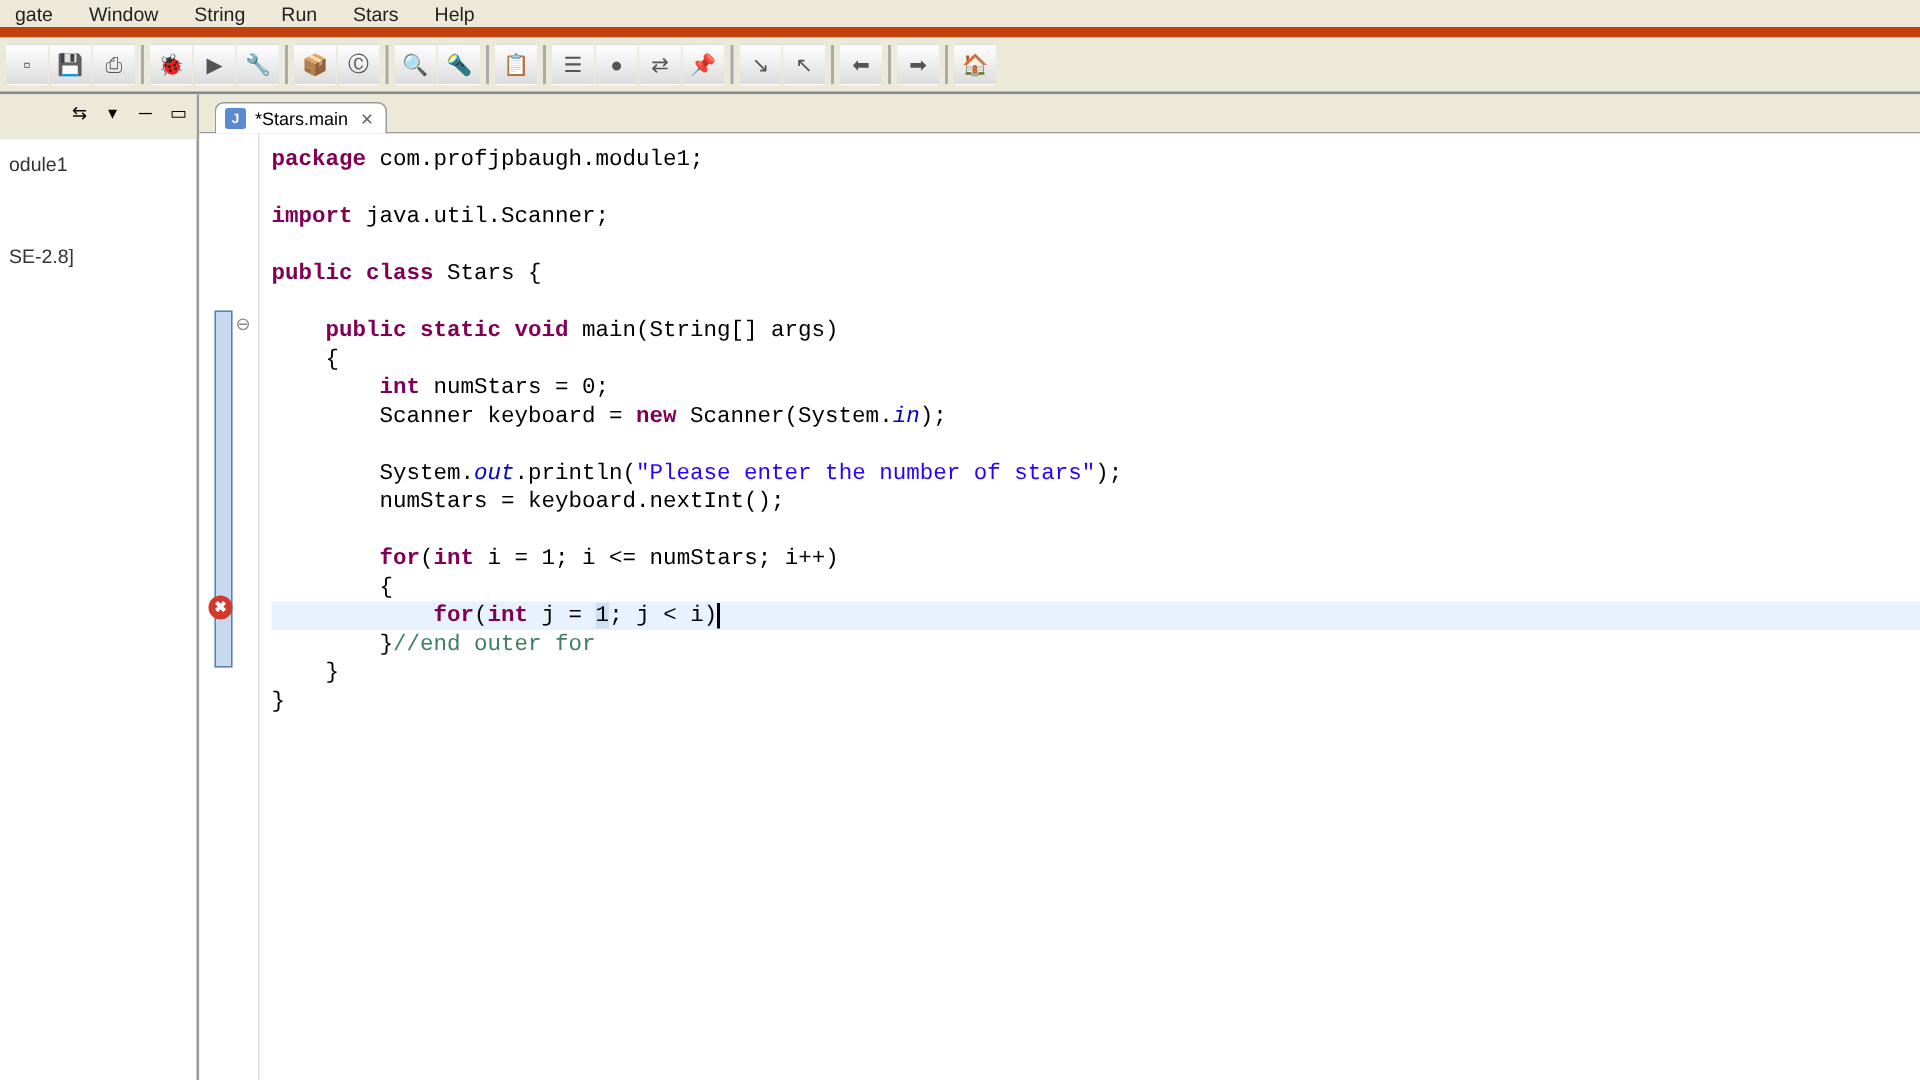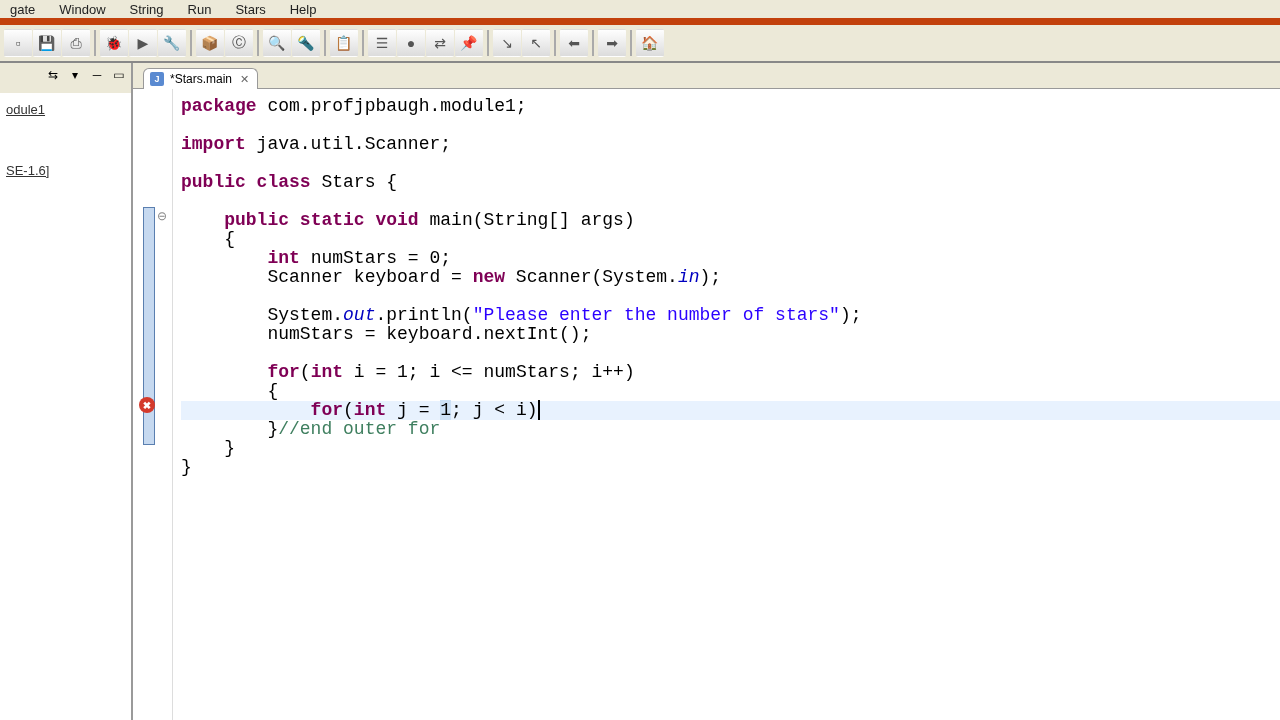--- a/index.html
+++ b/index.html
@@ -81,21 +81,20 @@
     display: flex; align-items: center; justify-content: center;
     font-size: 12px;
   }
   .tree {
     font-size: 13px;
     padding: 6px 4px;
     color: #333;
   }
   .tree-item {
     padding: 3px 2px;
-    text-decoration: underline;
   }
 
   .editor-area {
     flex: 1;
     background: #fff;
     display: flex;
     flex-direction: column;
     position: relative;
   }
   .tab-bar {
@@ -168,21 +167,21 @@
     background: #d43a2c;
     border-radius: 50%;
     display: flex; align-items: center; justify-content: center;
     color: #fff; font-size: 10px; font-weight: bold;
   }
 
   .code {
     flex: 1;
     padding: 8px 0 0 8px;
     font-family: "Consolas", "Courier New", monospace;
-    font-size: 18px;
+    font-size: 15px;
     line-height: 19px;
     white-space: pre;
     color: #000;
   }
   .kw { color: #7f0055; font-weight: bold; }
   .str { color: #2a00ff; }
   .com { color: #3f7f5f; }
   .fld { color: #0000c0; font-style: italic; }
   .hl { background: #cde1f7; }
   .cursor-line { background: #e8f2fe; display: inline-block; width: 100%; }
@@ -237,21 +236,21 @@
   <div class="sidebar">
     <div class="sidebar-header">
       <span class="side-icon">⇆</span>
       <span class="side-icon">▾</span>
       <span class="side-icon">─</span>
       <span class="side-icon">▭</span>
     </div>
     <div class="tree">
       <div class="tree-item">odule1</div>
       <div style="height:40px"></div>
-      <div class="tree-item">SE-1.6]</div>
+      <div class="tree-item">SE-2.8]</div>
     </div>
   </div>
 
   <div class="editor-area">
     <div class="tab-bar">
       <div class="tab">
         <span class="tab-icon-j">J</span>
         <span>*Stars.main</span>
         <span class="tab-close">✕</span>
       </div>

